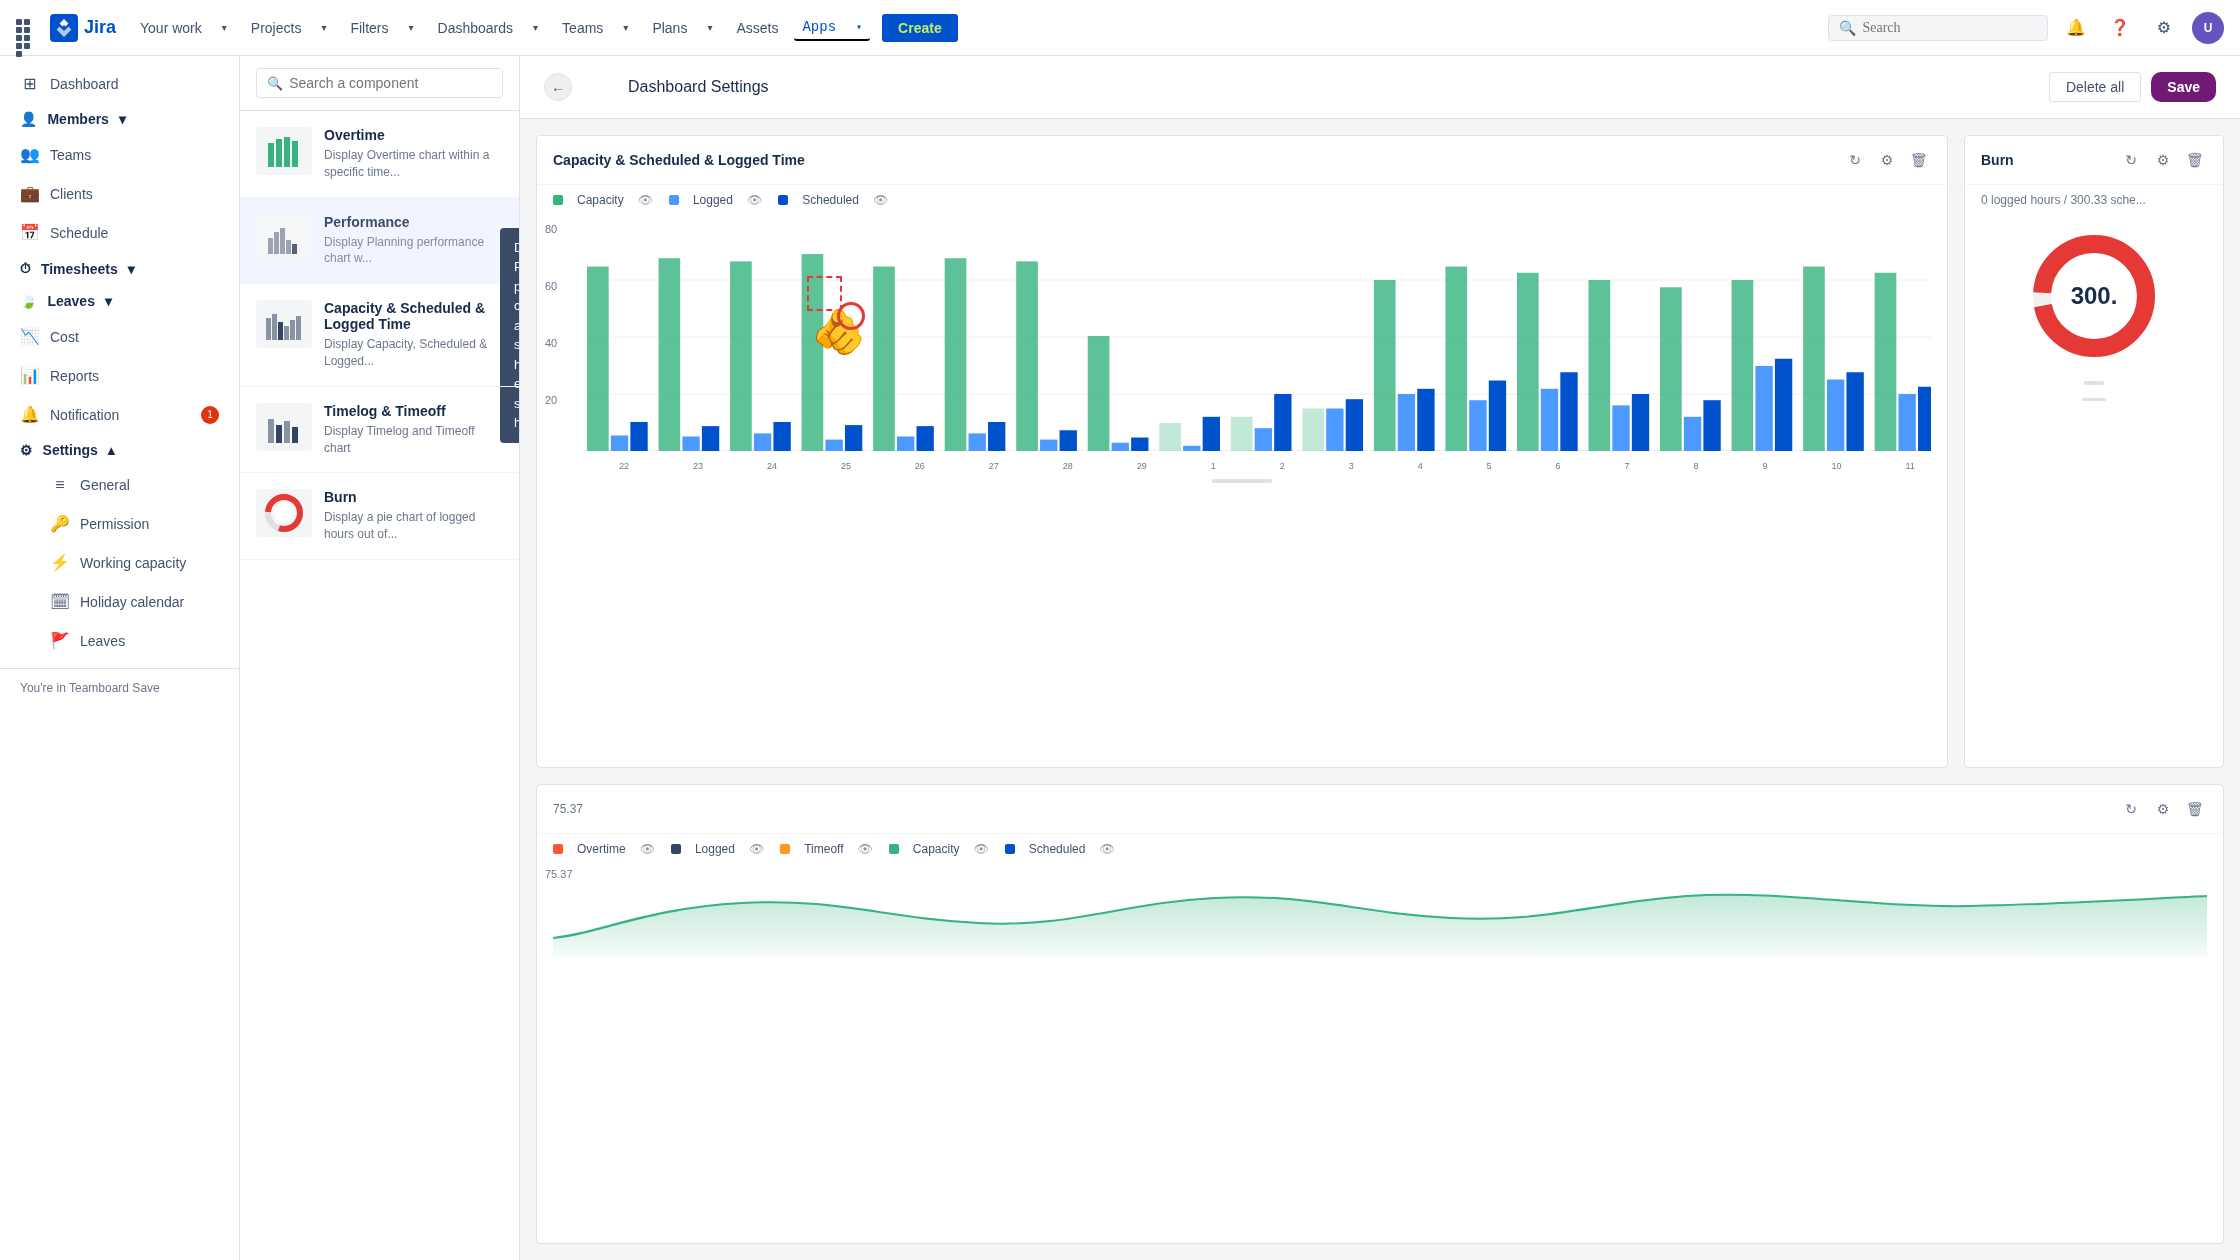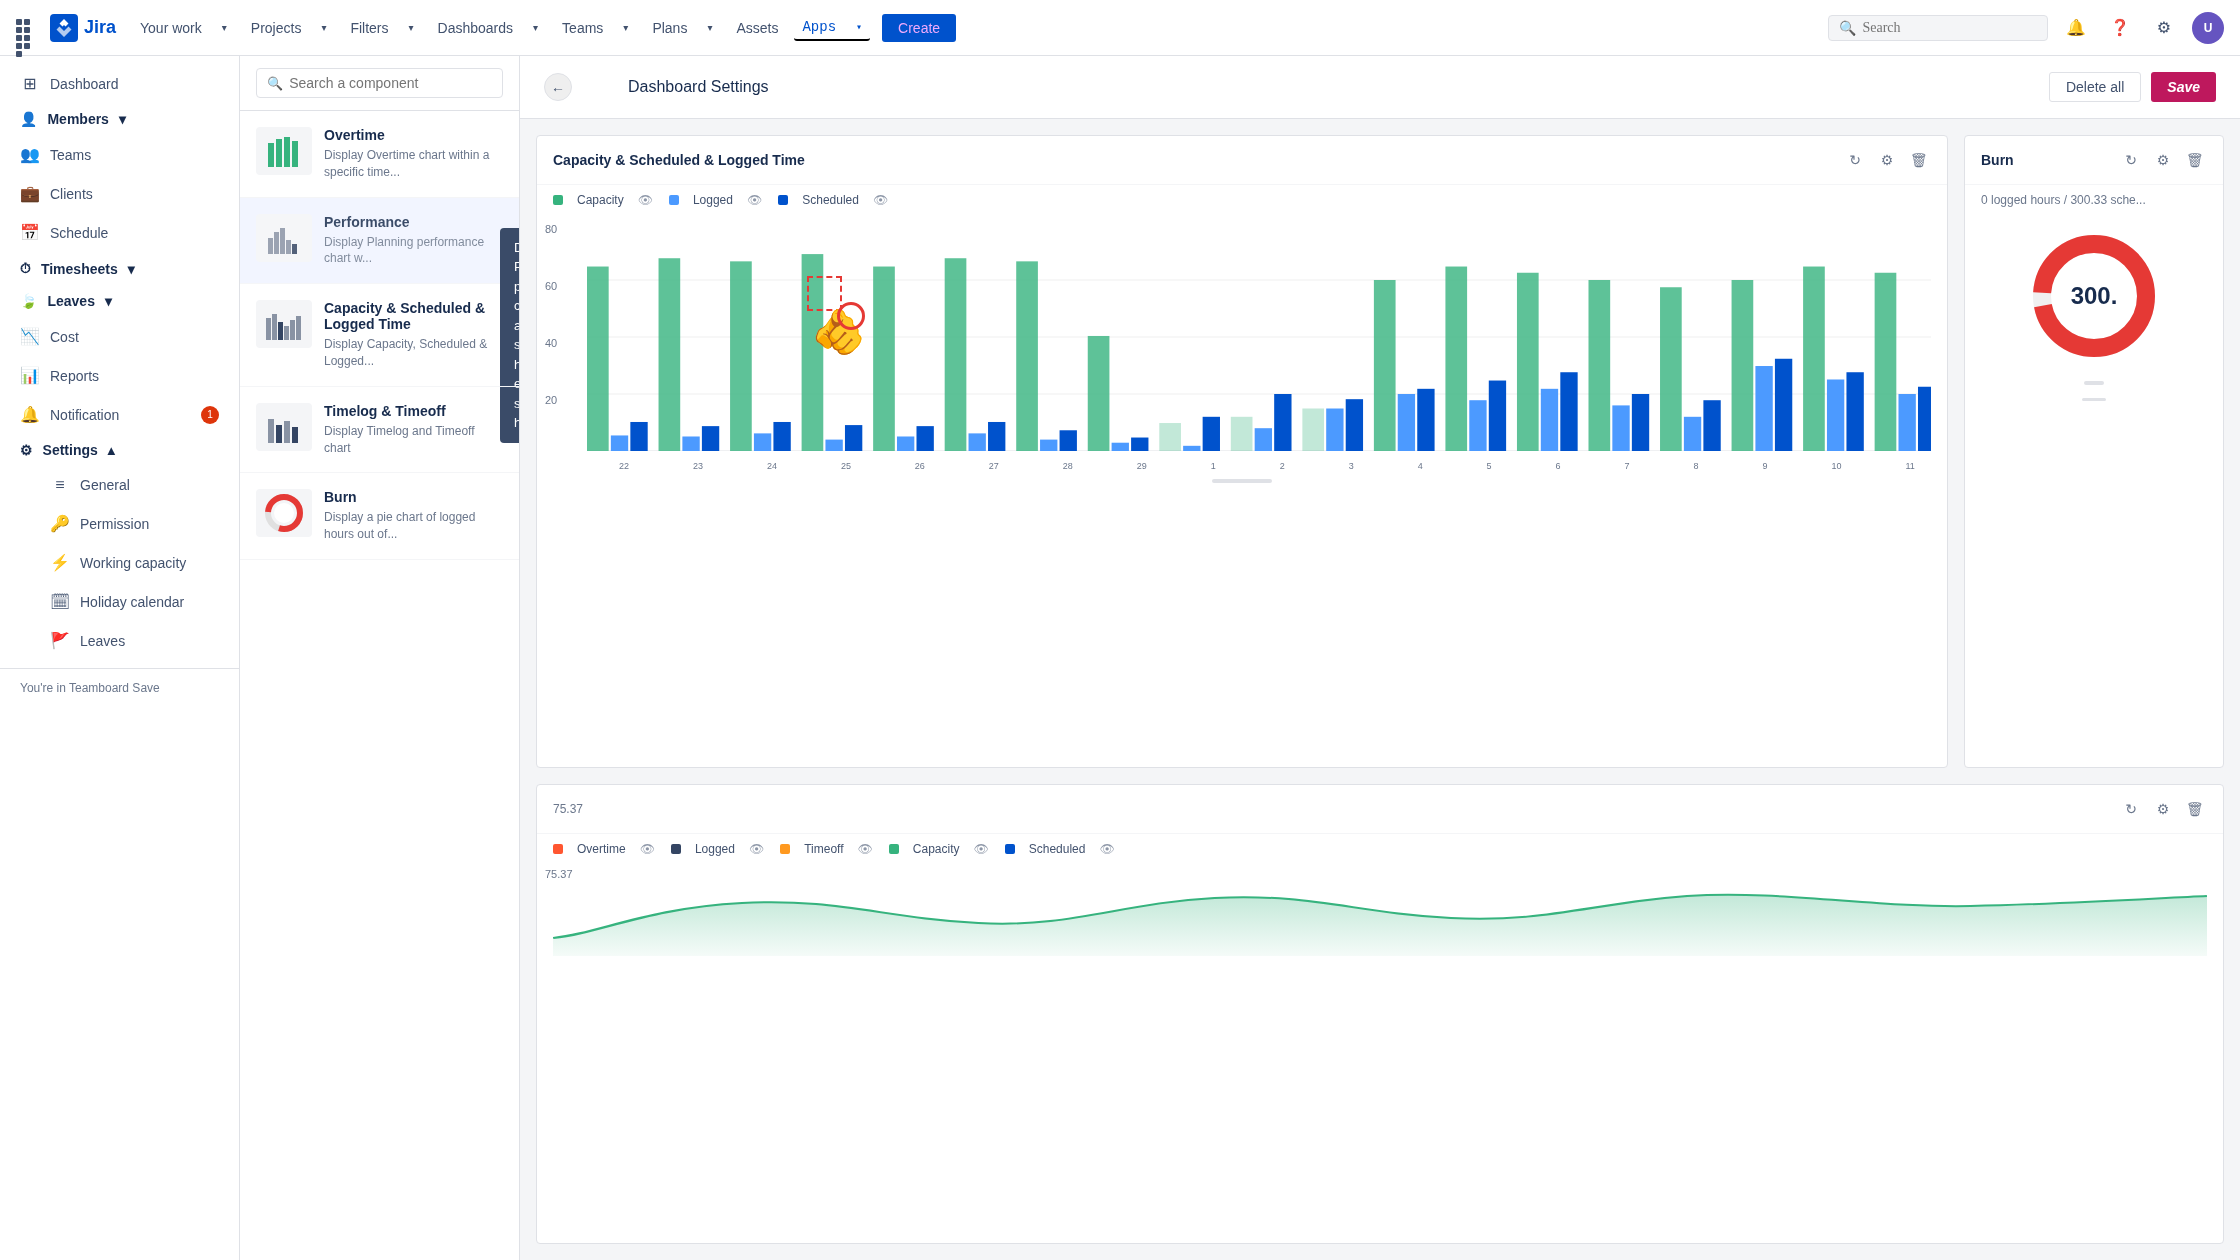--- a/index.html
+++ b/index.html
@@ -11,21 +11,21 @@
       padding: 0 16px; border-bottom: 1px solid #dfe1e6; gap: 8px; position: relative; z-index: 100;
     }
     .nav-logo { display: flex; align-items: center; gap: 6px; margin-right: 8px; }
     .nav-logo-icon { width: 28px; height: 28px; background: #0052cc; border-radius: 4px; display:flex; align-items:center; justify-content:center; }
     .nav-logo-text { font-size: 18px; font-weight: 700; color: #0052cc; }
     .grid-icon { display: flex; flex-wrap: wrap; width: 18px; height: 18px; gap: 2px; margin-right: 8px; }
     .grid-icon span { width: 6px; height: 6px; background: #42526e; border-radius: 1px; display: block; }
     .nav-item { font-size: 14px; color: #42526e; padding: 4px 8px; border-radius: 3px; cursor: pointer; display: flex; align-items: center; gap: 20px; white-space: nowrap; }
     .nav-item.active { color: #0052cc; border-bottom: 2px solid #0052cc; }
     .nav-chevron { font-size: 10px; }
-    .create-btn { background: #0052cc; color: #f0abfc; border: none; padding: 6px 16px; border-radius: 3px; font-size: 14px; font-weight: 400; cursor: pointer; margin-left: 4px; }
+    .create-btn { background: #0052cc; color: #bef264; border: none; padding: 6px 16px; border-radius: 3px; font-size: 14px; font-weight: 700; cursor: pointer; margin-left: 4px; }
     .nav-right { margin-left: auto; display: flex; align-items: center; gap: 12px; }
     .search-box { display: flex; align-items: center; background: #f4f5f7; border: 1px solid #dfe1e6; border-radius: 4px; padding: 4px 10px; gap: 6px; width: 220px; }
     .search-box input { border: none; background: transparent; outline: none; font-size: 14px; color: #42526e; width: 100%; font-family: Liberation Serif, serif; }
     .nav-icon-btn { width: 32px; height: 32px; display: flex; align-items: center; justify-content: center; border-radius: 50%; cursor: pointer; font-size: 16px; color: #42526e; }
     .avatar { width: 32px; height: 32px; border-radius: 50%; background: #6554c0; color: #fff; display: flex; align-items: center; justify-content: center; font-size: 12px; font-weight: 600; cursor: pointer; }
 
     
     .app-layout { display: flex; height: calc(100vh - 56px); }
 
     
@@ -56,21 +56,21 @@
       left: 260px; top: 30px; pointer-events: none;
     }
 
     
     .main-content { flex: 1; overflow: hidden; display: flex; flex-direction: column; }
     .main-header { background: #fff; padding: 16px 24px; border-bottom: 1px solid #dfe1e6; display: flex; align-items: center; gap: 16px; }
     .back-btn { width: 28px; height: 28px; border-radius: 50%; border: 1px solid #dfe1e6; display: flex; align-items: center; justify-content: center; cursor: pointer; font-size: 14px; color: #42526e; }
     .main-title { font-size: 16px; font-weight: 400; color: #172b4d; margin-left: 40px; }
     .header-actions { margin-left: auto; display: flex; gap: 10px; }
     .delete-all-btn { border: 1px solid #dfe1e6; background: #fff; color: #42526e; padding: 6px 16px; border-radius: 3px; font-size: 14px; cursor: pointer; }
-    .save-btn { background: #be185d; color: #fff; border: none; padding: 6px 16px; border-radius: 3px; font-size: 14px; font-weight: 600; cursor: pointer; font-style: italic; }
+    .save-btn { background: #701a75; color: #fff; border: none; padding: 6px 16px; border-radius: 10px; font-size: 14px; font-weight: 600; cursor: pointer; }
 
     
     .dashboard-grid { flex: 1; overflow-y: auto; padding: 16px; display: grid; grid-template-columns: 1fr 260px; grid-template-rows: auto auto; gap: 16px; background: #f4f5f7; }
     .widget-card { background: #fff; border-radius: 4px; border: 1px solid #dfe1e6; overflow: hidden; }
     .widget-header { display: flex; align-items: center; padding: 12px 16px; border-bottom: 1px solid #f4f5f7; }
     .widget-title { font-size: 14px; font-weight: 600; color: #172b4d; flex: 1; }
     .widget-actions { display: flex; gap: 8px; color: #6b778c; font-size: 14px; }
     .widget-action-btn { width: 24px; height: 24px; display: flex; align-items: center; justify-content: center; cursor: pointer; border-radius: 3px; }
 
     

